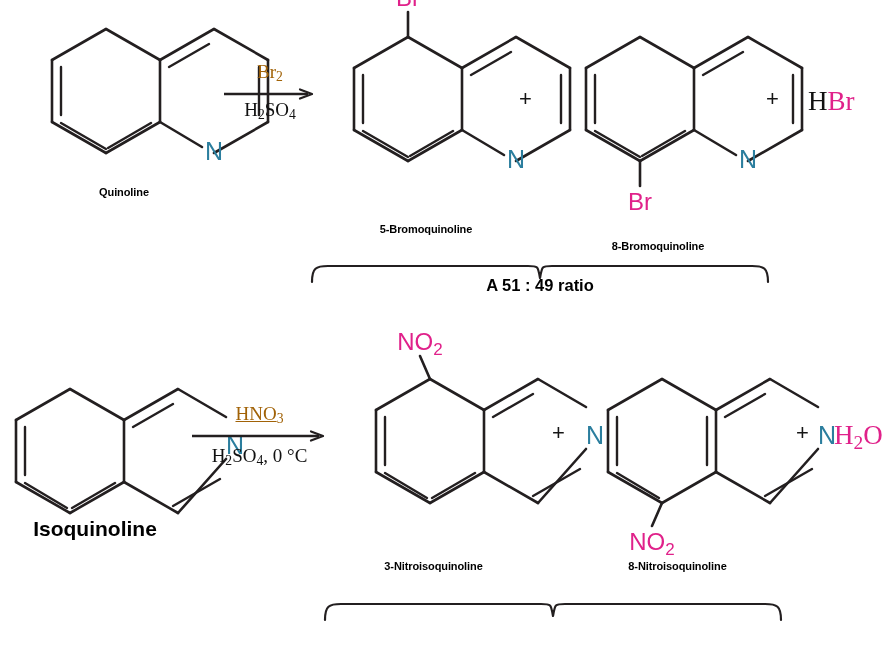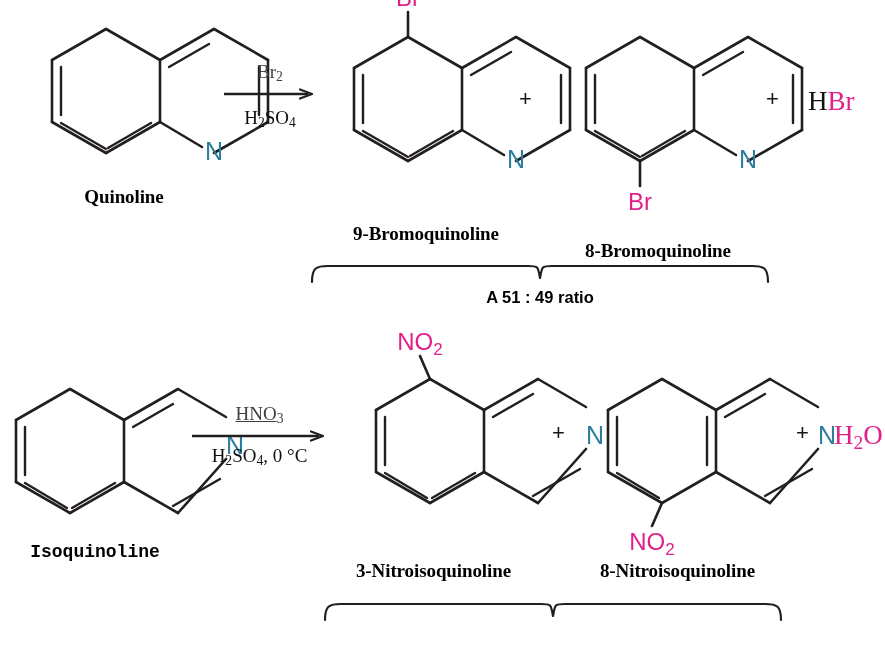--- a/index.html
+++ b/index.html
@@ -17,33 +17,32 @@
   .stage {
     position: absolute;
     left: 0; top: 0;
     width: 885px;
     height: 649px;
   }
   .abs { position: absolute; }
 
   
   .cmp-label {
-    font-family: Liberation Serif, serif;
+    font-family: Liberation Sans, sans-serif;
     font-weight: bold;
-    font-size: 19px;
+    font-size: 11px;
     color: #000000;
     white-space: nowrap;
     text-align: center;
     letter-spacing: -0.1px;
   }
   .cmp-label.serif {
-    font-family: Liberation Mono, monospace;
-    font-size: 18px;
+    font-family: Liberation Sans, sans-serif;
+    font-size: 21px;
     letter-spacing: 0px;
-    margin-top: 25px;
   }
   .ratio-label {
     font-family: "Liberation Sans", sans-serif;
     font-weight: bold;
     font-size: 16.5px;
     color: #000000;
     white-space: nowrap;
     text-align: center;
   }
   .plus-sign {
@@ -51,21 +50,21 @@
     font-size: 22px;
     color: #151515;
     line-height: 1;
   }
   .reagent {
     font-family: "Liberation Serif", serif;
     font-size: 19px;
     white-space: nowrap;
     line-height: 1;
   }
-  .reagent.top { color: #404040; }
+  .reagent.top { color: #a16207; }
   .reagent.bottom { color: #111111; }
   .reagent sub {
     font-size: 0.72em;
     vertical-align: -0.25em;
   }
   .byproduct {
     font-family: "Liberation Serif", serif;
     font-size: 27px;
     white-space: nowrap;
     line-height: 1;
@@ -114,21 +113,21 @@
     </svg>
   </div>
   <div class="abs cmp-label" style="left:34px; top:186px; width:180px;">Quinoline</div>
 
   <div class="abs" style="left:224px; top:62px;">
     <div class="reagent top" style="text-align:center; width:92px;">Br<sub>2</sub></div>
     <svg width="92" height="12" viewBox="0 0 92 12" style="margin-top:4px;">
       <line x1="0" y1="6" x2="84" y2="6" stroke="#231f20" stroke-width="2.4"></line>
       <path d="M76,1.5 L88,6 L76,10.5" fill="none" stroke="#231f20" stroke-width="2.2" stroke-linecap="round" stroke-linejoin="round"></path>
     </svg>
-    <div class="reagent bottom" style="text-align:center; width:92px; margin-top:8px;">H<sub>2</sub>SO<sub>4</sub></div>
+    <div class="reagent bottom" style="text-align:center; width:92px; margin-top:0;">H<sub>2</sub>SO<sub>4</sub></div>
   </div>
 
   <div class="abs" style="left:336px; top:30px;">
     <svg width="180" height="145" viewBox="0 0 180 145" aria-hidden="true">
       <g fill="none" stroke="#231f20" stroke-width="2.6" stroke-linecap="round">
         <path d="M18,38 L18,100"></path>
         <path d="M18,100 L72,131"></path>
         <path d="M72,131 L126,100"></path>
         <path d="M126,100 L126,38"></path>
         <path d="M126,38 L72,7"></path>
@@ -145,21 +144,21 @@
         <path d="M234,38 L234,100"></path>
         <path d="M234,100 L180,131"></path>
         <path d="M168,125 L126,100"></path>
         <path d="M135,45 L175,22" stroke-width="2.4"></path>
         <path d="M225,45 L225,93" stroke-width="2.4"></path>
       </g>
       <text x="180" y="138" font-family="'Liberation Sans', sans-serif" font-size="25" fill="#2b7e9e" text-anchor="middle">N</text>
       <text x="72" y="-24" font-family="'Liberation Sans', sans-serif" font-size="24" fill="#e0218a" text-anchor="middle">Br</text>
     </svg>
   </div>
-  <div class="abs cmp-label" style="left:326px; top:223px; width:200px;">9-Bromoquinoline</div>
+  <div class="abs cmp-label" style="left:326px; top:223px; width:200px;">5-Bromoquinoline</div>
 
   <div class="abs plus-sign" style="left:519px; top:88px;">+</div>
 
   <div class="abs" style="left:568px; top:30px;">
     <svg width="180" height="160" viewBox="0 0 180 160" aria-hidden="true">
       <g fill="none" stroke="#231f20" stroke-width="2.6" stroke-linecap="round">
         <path d="M18,38 L18,100"></path>
         <path d="M18,100 L72,131"></path>
         <path d="M72,131 L126,100"></path>
         <path d="M126,100 L126,38"></path>
@@ -188,21 +187,21 @@
 
   <div class="abs plus-sign" style="left:766px; top:88px;">+</div>
 
   <div class="abs byproduct" style="left:808px; top:88px;"><span class="blk">H</span><span class="pink">Br</span></div>
 
   <div class="abs" style="left:310px; top:258px;">
     <svg width="460" height="26" viewBox="0 0 460 26" aria-hidden="true">
       <path d="M2,24 C2,10 6,8 18,8 L218,8 C228,8 228,8 230,20 C232,8 232,8 242,8 L442,8 C454,8 458,10 458,24" fill="none" stroke="#231f20" stroke-width="2.2" stroke-linecap="round" stroke-linejoin="round"></path>
     </svg>
   </div>
-  <div class="abs ratio-label" style="left:310px; top:288px; width:460px;">A 51 : 49 ratio</div>
+  <div class="abs ratio-label" style="left:310px; top:276px; width:460px;">A 51 : 49 ratio</div>
 
   <div class="abs" style="left:-2px; top:382px;">
     <svg width="180" height="145" viewBox="0 0 180 145" aria-hidden="true">
       <g fill="none" stroke="#231f20" stroke-width="2.6" stroke-linecap="round">
 
         <path d="M18,38 L18,100"></path>
         <path d="M18,100 L72,131"></path>
         <path d="M72,131 L126,100"></path>
         <path d="M126,100 L126,38"></path>
         <path d="M126,38 L72,7"></path>

